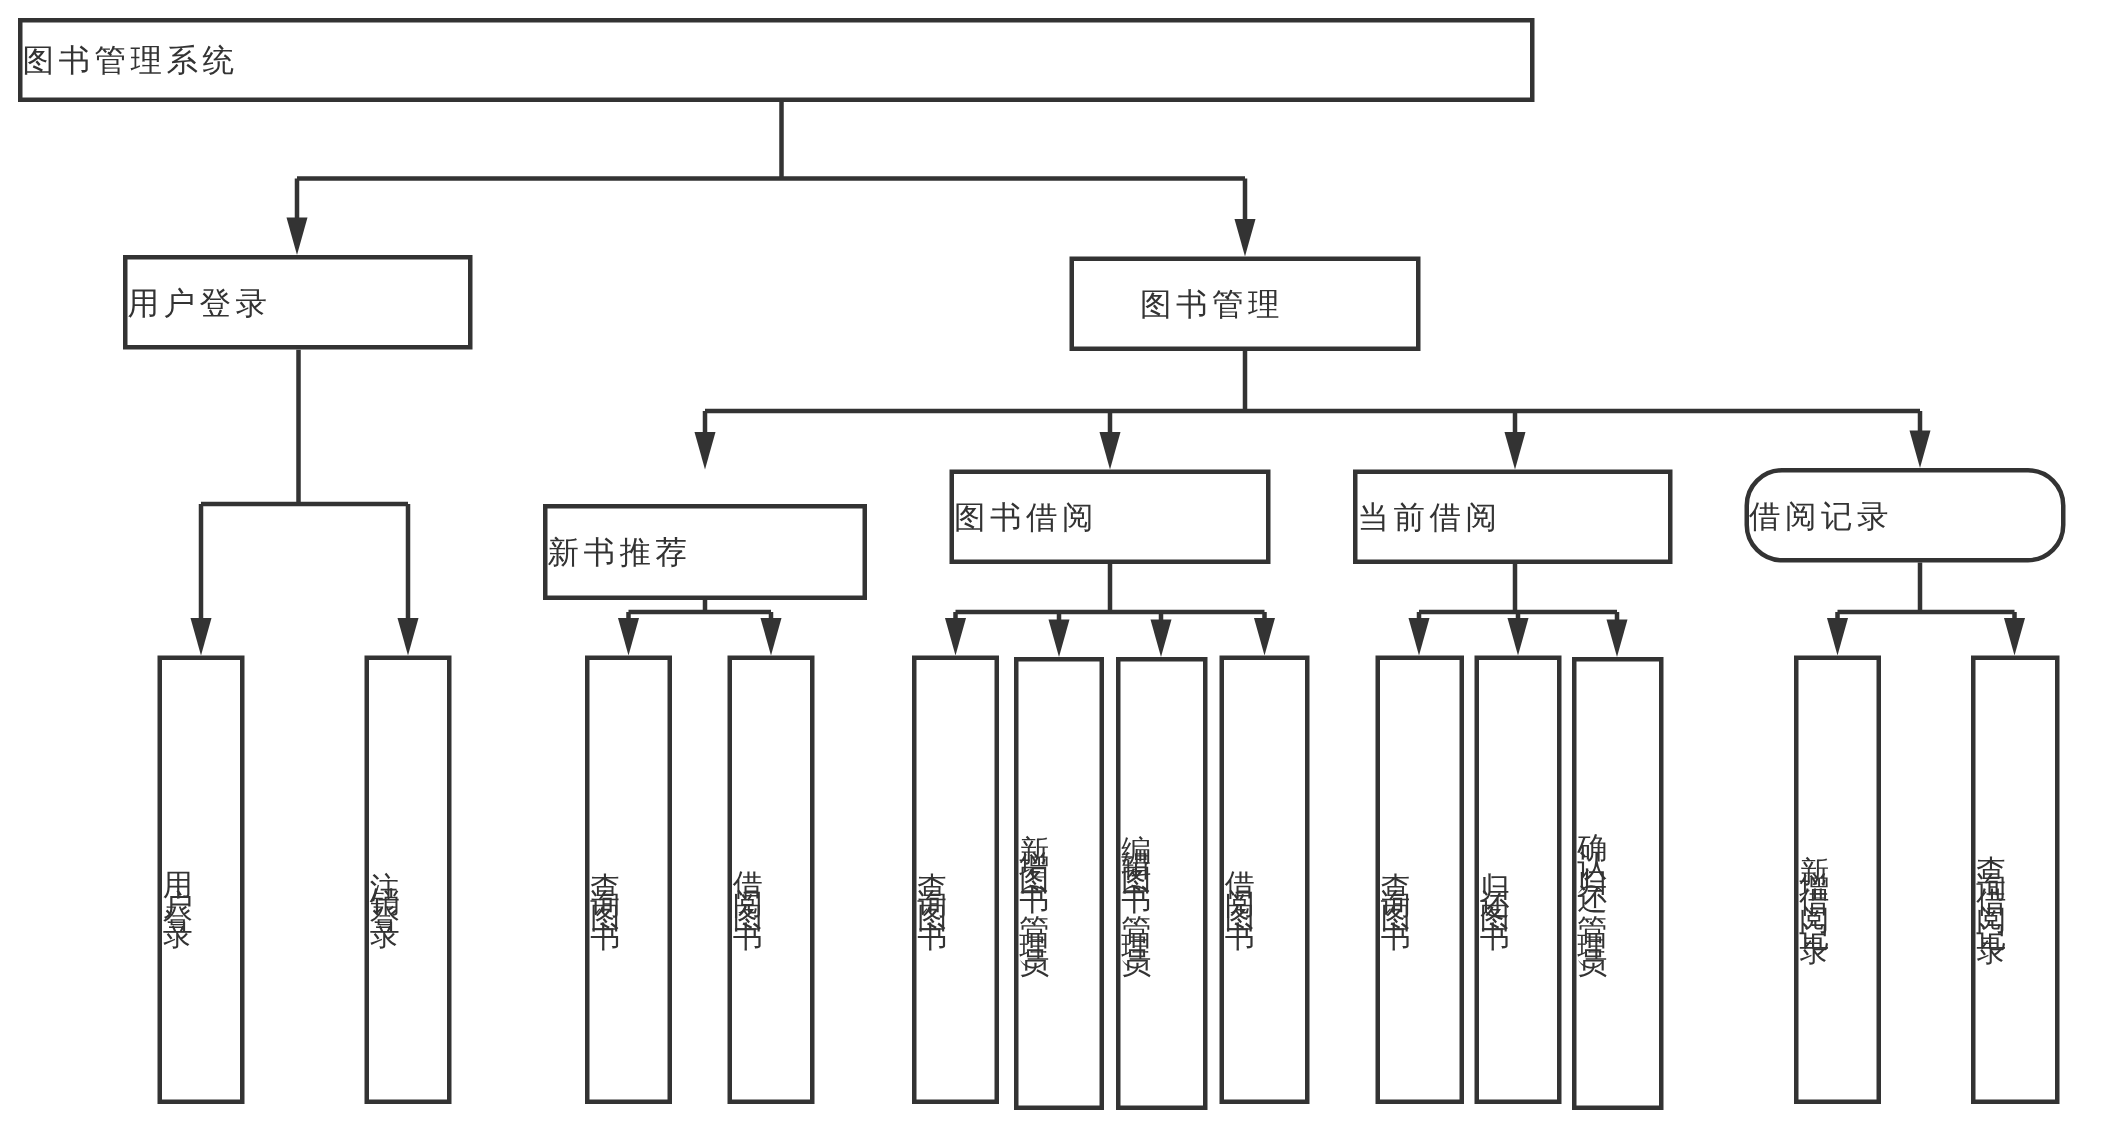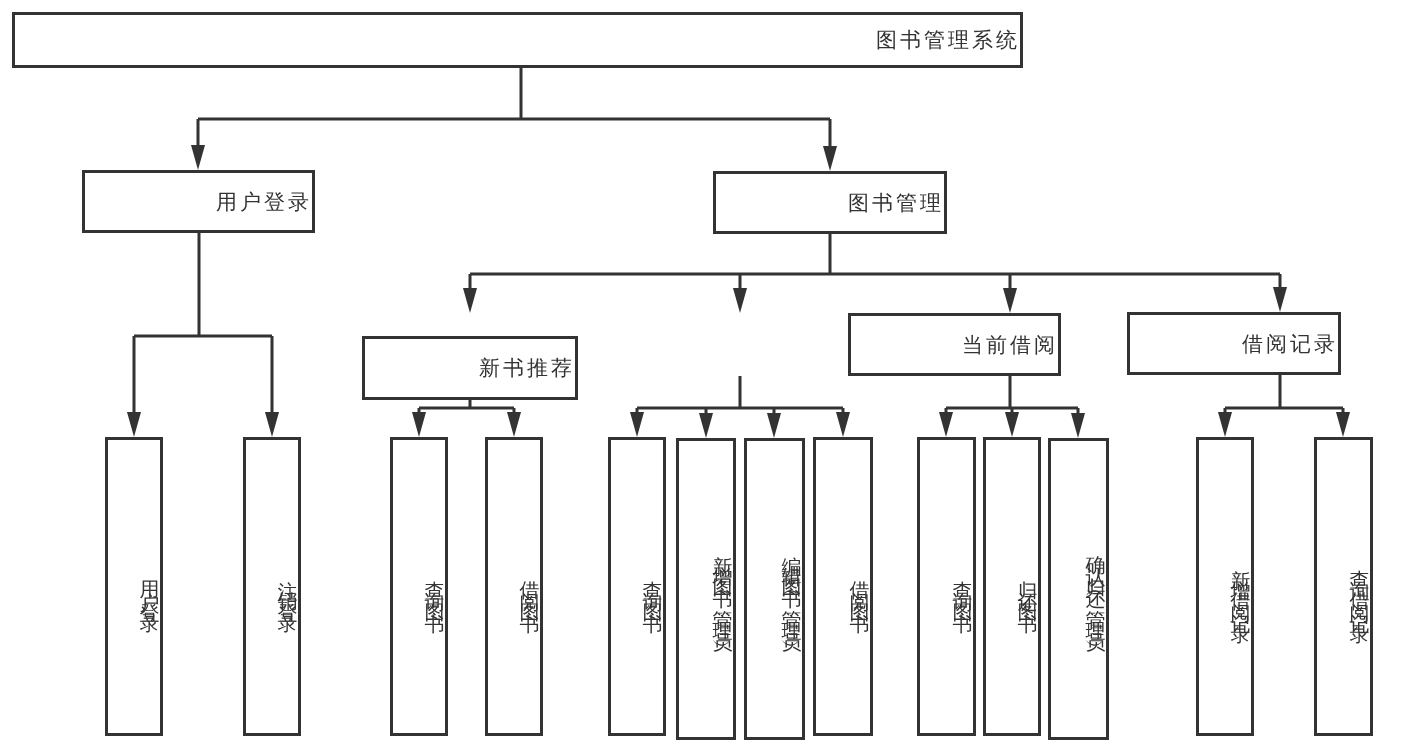--- a/index.html
+++ b/index.html
@@ -4,21 +4,21 @@
 <title>图书管理系统</title>
 <style>
   html,body { margin:0; padding:0; background:#ffffff; }
   .canvas {
     position:relative; width:1405px; height:747px; background:#ffffff;
     font-family:"Liberation Sans","DejaVu Sans",sans-serif; color:#333333; overflow:hidden;
   }
   .connectors { position:absolute; left:0; top:0; width:1405px; height:747px; }
   .box {
     position:absolute; box-sizing:border-box; border:3px solid #333333; background:#ffffff;
-    display:flex; align-items:center; justify-content:flex-end;
+    display:flex; align-items:center; justify-content:flex-start;
     font-size:21px; letter-spacing:3px; white-space:nowrap; z-index:2;
   }
   .leaf { font-size:20px; letter-spacing:0; }
   .leaf .vtext {
     writing-mode:vertical-rl; text-orientation:mixed;
     letter-spacing:11px; line-height:1;
   }
   .watermark {
     position:absolute; left:1186px; top:716px; z-index:6;
     font-size:17px; letter-spacing:1px; white-space:nowrap;
@@ -63,31 +63,34 @@
     </g>
   </svg>
 
   <div class="box" style="left:12px; top:12px; width:1011px; height:56px;">
     <span>图书管理系统</span>
   </div>
 
   <div class="box" style="left:82px; top:170px; width:233px; height:63px;">
     <span>用户登录</span>
   </div>
-  <div class="box" style="left:713px; top:171px; width:234px; height:63px;">
+  <div class="box" style="left:713px; top:171px; width:234px; height:63px;padding-left:44px;">
     <span>图书管理</span>
   </div>
 
   <div class="box" style="left:362px; top:312px; width:216px; height:64px;margin-top:24px;">
     <span>新书推荐</span>
   </div>
-  <div class="box" style="left:848px; top:313px; width:213px; height:63px;">
+  <div class="box" style="left:633px; top:313px; width:214px; height:63px;">
+    <span>图书借阅</span>
+  </div>
+  <div class="box" style="left:902px; top:313px; width:213px; height:63px;">
     <span>当前借阅</span>
   </div>
-  <div class="box" style="left:1127px; top:312px; width:214px; height:63px;">
+  <div class="box" style="left:1163px; top:312px; width:214px; height:63px;border-radius:25px;">
     <span>借阅记录</span>
   </div>
 
   <div class="box leaf" style="left:105px; top:437px; width:58px; height:299px;">
     <span class="vtext">用户登录</span>
   </div>
   <div class="box leaf" style="left:243px; top:437px; width:58px; height:299px;">
     <span class="vtext">注销登录</span>
   </div>
 

